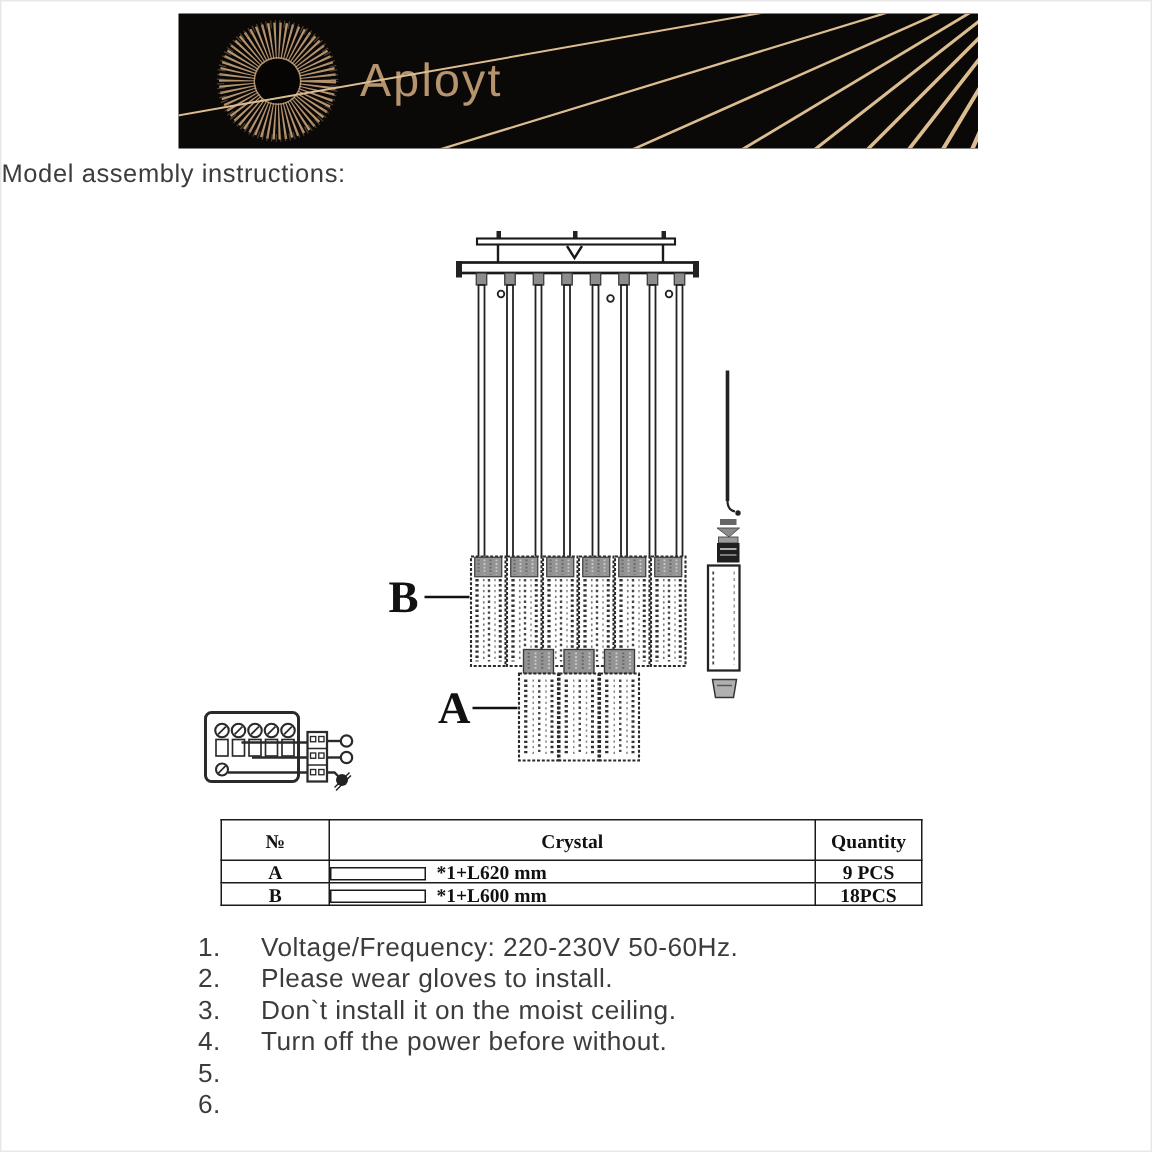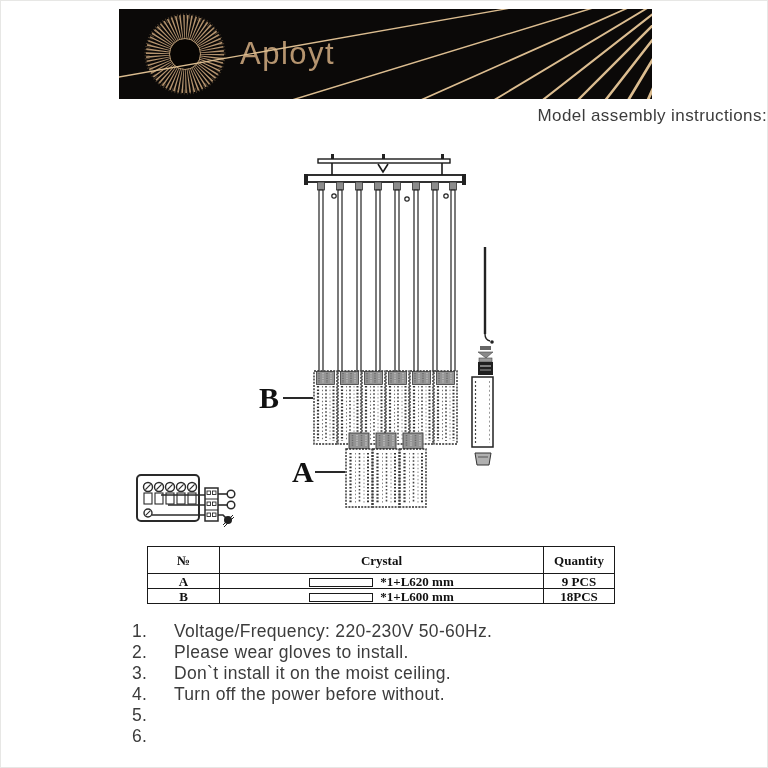--- a/index.html
+++ b/index.html
@@ -6,32 +6,32 @@
   body { width:768px; height:768px; font-family:"Liberation Sans",sans-serif; }
   .page { position:relative; width:766px; height:766px; border:1px solid #e7e7e5; background:#fff; overflow:hidden; }
 
   
   .banner { position:absolute; left:118px; top:8px; width:533px; height:90px; background:#0b0908; overflow:hidden; }
   .banner .rays { position:absolute; left:0; top:0; }
   .logo { position:absolute; left:24px; top:3px; width:84px; height:84px; }
   .brand { position:absolute; left:121px; top:27px; font-size:31px; font-weight:400; color:#b5946f; letter-spacing:1.5px; }
 
   
-  .title-block { position:absolute; top:104px; left:0; width:100%; text-align:right; color:#3c3c3c; font-size:17px; line-height:21px; letter-spacing:0.4px; }
+  .title-block { position:absolute; top:104px; left:0; width:100%; text-align:left; color:#3c3c3c; font-size:17px; line-height:21px; letter-spacing:0.4px; }
 
   
   .diagram { position:absolute; left:110px; top:148px; }
 
   
   table.parts { position:absolute; left:146px; top:545px; border-collapse:collapse; font-family:"Liberation Serif",serif; color:#111; table-layout:fixed; }
   table.parts th, table.parts td { border:1.5px solid #1a1a1a; padding:0; font-size:13px; font-weight:bold; line-height:1; }
   table.parts th { height:26px; }
   table.parts td { height:14px; }
   td.c-no, th.h-no, td.c-qty, th.h-qty, th.h-crystal { text-align:center; }
-  td.c-crystal { text-align:center; padding-left:5px; }
+  td.c-crystal { text-align:left; padding-left:5px; }
   .bar-glyph { display:inline-block; width:62px; height:7px; border:1.5px solid #1a1a1a; vertical-align:-1px; margin-right:7px; background:#fff; }
 
   
   .instructions { position:absolute; left:131px; top:620px; width:520px; color:#3c3c3c; font-size:17.5px; line-height:21px; letter-spacing:0.3px; }
   .instr-row { display:flex; }
   .instr-num { width:21px; flex:0 0 21px; }
   .instr-text { margin-left:21px; white-space:nowrap; }
 </style>
 </head>
 <body>

